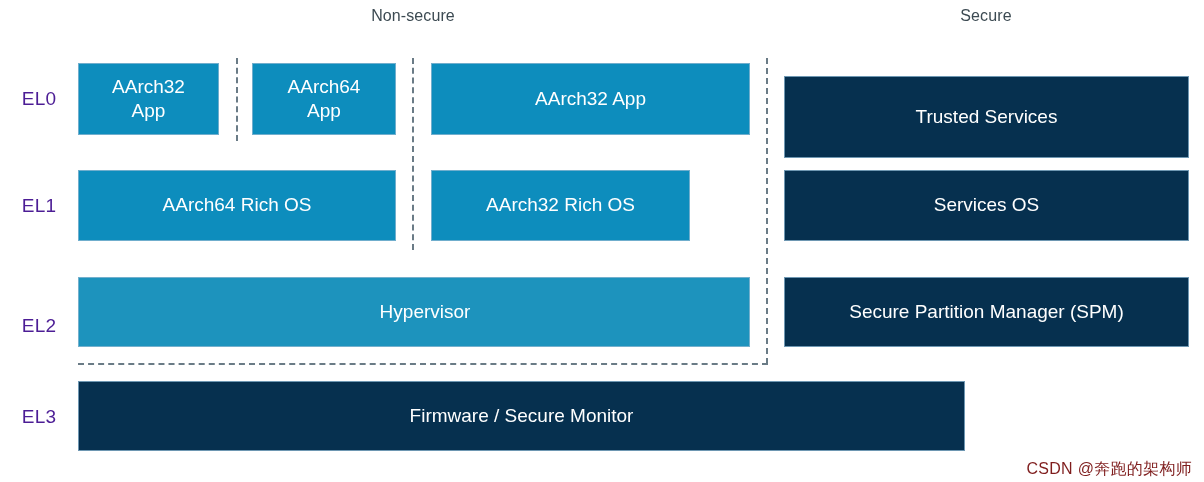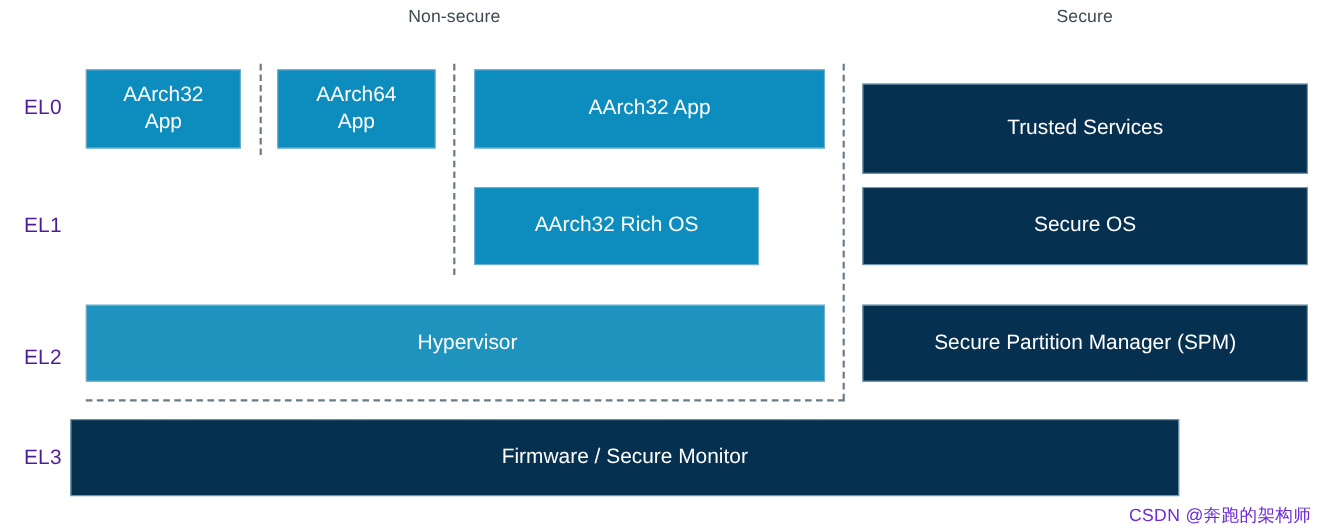--- a/index.html
+++ b/index.html
@@ -75,21 +75,21 @@
     height: 0;
     border-top: 2px dashed #6a7b86;
   }
 
   
   #watermark {
     position: absolute;
     right: 12px;
     bottom: 2px;
     font-size: 16px;
-    color: #6d28d9;
+    color: #7f1d1d;
     white-space: nowrap;
     letter-spacing: 0.3px;
   }
 </style>
 </head>
 <body>
 
 <div id="diagram">
 
   <div class="col-header" id="header-nonsecure">Non-secure</div>
@@ -100,27 +100,28 @@
   <div class="el-label" style="top:315px;">EL2</div>
   <div class="el-label" style="top:406px;">EL3</div>
 
   <div class="block blue" style="left:78px;  top:63px;  width:141px; height:72px;">AArch32
 App</div>
   <div class="block blue" style="left:252px; top:63px;  width:144px; height:72px;">AArch64
 App</div>
   <div class="block blue" style="left:431px; top:63px;  width:319px; height:72px;">AArch32 App</div>
   <div class="block navy" style="left:784px; top:63px;  width:405px; height:82px;margin-top:13px;">Trusted Services</div>
 
+  <div class="block blue" style="left:78px;  top:170px; width:318px; height:71px;">AArch64 Rich OS</div>
   <div class="block blue" style="left:431px; top:170px; width:259px; height:71px;">AArch32 Rich OS</div>
-  <div class="block navy" style="left:784px; top:170px; width:405px; height:71px;">Secure OS</div>
+  <div class="block navy" style="left:784px; top:170px; width:405px; height:71px;">Services OS</div>
 
   <div class="block blue-lite" style="left:78px; top:277px; width:672px; height:70px;">Hypervisor</div>
   <div class="block navy" style="left:784px; top:277px; width:405px; height:70px;">Secure Partition Manager (SPM)</div>
 
-  <div class="block navy" style="left:64px; top:381px; width:1008px; height:70px;">Firmware / Secure Monitor</div>
+  <div class="block navy" style="left:78px; top:381px; width:887px; height:70px;">Firmware / Secure Monitor</div>
 
   <div class="vdash" style="left:236px; top:58px;  height:83px;"></div>
   <div class="vdash" style="left:412px; top:58px;  height:192px;"></div>
   <div class="vdash" style="left:766px; top:58px;  height:306px;"></div>
   <div class="hdash" style="left:78px;  top:363px; width:690px;"></div>
 
   <div id="watermark">CSDN @奔跑的架构师</div>
 
 </div>
 

